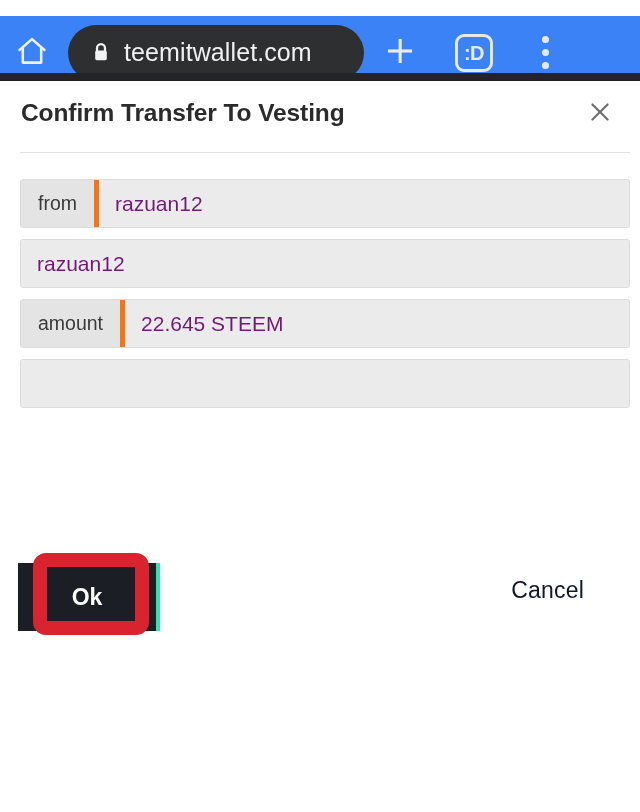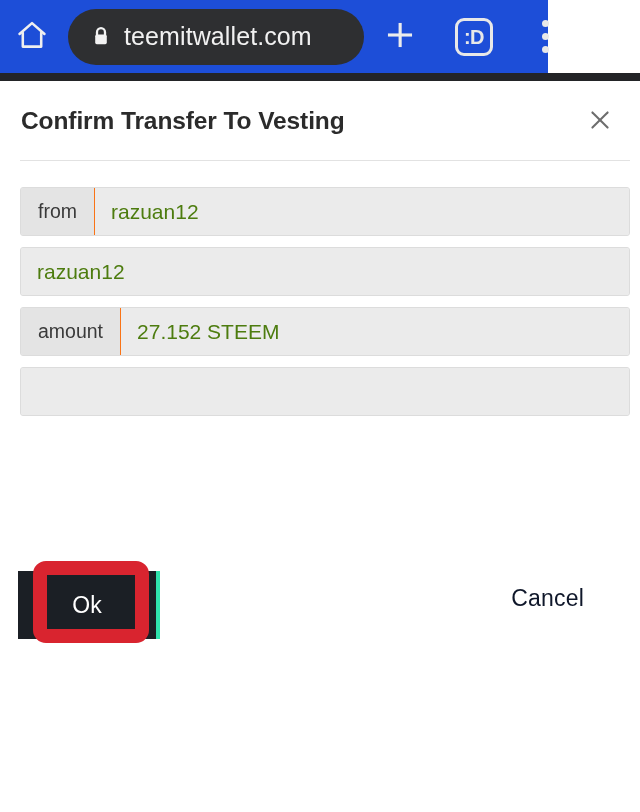--- a/index.html
+++ b/index.html
@@ -12,24 +12,24 @@
     background: #ffffff;
     font-family: "Liberation Sans", sans-serif;
     overflow: hidden;
     position: relative;
   }
 
   
   .browser-toolbar {
     position: absolute;
     left: 0;
-    top: 0;
-    width: 548px;
+    top: 16px;
+    width: 640px;
     height: 73px;
-    background: #1d4ed8;
+    background: #3b82f6;
     display: flex;
     align-items: center;
   }
   .toolbar-underline {
     position: absolute;
     left: 0;
     top: 73px;
     width: 640px;
     height: 8px;
     background: #232427;
@@ -118,21 +118,20 @@
     background: #e8e8e8;
   }
 
   
   .dialog {
     position: absolute;
     left: 0;
     top: 81px;
     width: 640px;
     background: #ffffff;
-    margin-top: 8px;
   }
 
   .dialog-header {
     position: relative;
     height: 71px;
   }
   .dialog-title {
     position: absolute;
     left: 21px;
     top: 18px;
@@ -177,36 +176,36 @@
     border: 1px solid #dcdcdc;
     border-radius: 3px;
     overflow: hidden;
     background: #ebebeb;
     box-sizing: border-box;
     width: 610px;
   }
   .field-label {
     flex: 0 0 auto;
     background: #e4e4e4;
-    border-right: 1px solid #f97316;
+    border-right: 5px solid #f97316;
     display: flex;
     align-items: center;
     padding: 0 17px;
     font-size: 19.5px;
     color: #3a3a3a;
     box-sizing: border-box;
   }
   .field-value {
     flex: 1 1 auto;
     background: #ebebeb;
     display: flex;
     align-items: center;
     padding: 2px 16px;
     font-size: 21px;
-    color: #4d7c0f;
+    color: #701a75;
     box-sizing: border-box;
     overflow: hidden;
     white-space: nowrap;
   }
 
   
   .actions {
     position: absolute;
     left: 0;
     top: 470px;
@@ -232,21 +231,21 @@
     left: 0;
     top: 0;
     width: 138px;
     height: 68px;
     background: #1b1f25;
     display: flex;
     align-items: center;
     justify-content: center;
     color: #ffffff;
     font-size: 23px;
-    font-weight: normal;
+    font-weight: bold;
     box-sizing: border-box;
   }
 
   .highlight-box {
     position: absolute;
     left: 33px;
     top: 2px;
     width: 116px;
     height: 82px;
     border: 14px solid #d9242f;
@@ -335,21 +334,21 @@
       <div class="field-label">from</div>
       <div class="field-value">razuan12</div>
     </div>
 
     <div class="field-row">
       <div class="field-value">razuan12</div>
     </div>
 
     <div class="field-row">
       <div class="field-label">amount</div>
-      <div class="field-value">27.152 STEEM</div>
+      <div class="field-value">22.645 STEEM</div>
     </div>
 
     <div class="field-row">
       <div class="field-value"></div>
     </div>
 
   </div>
 
   <div class="actions">
 

